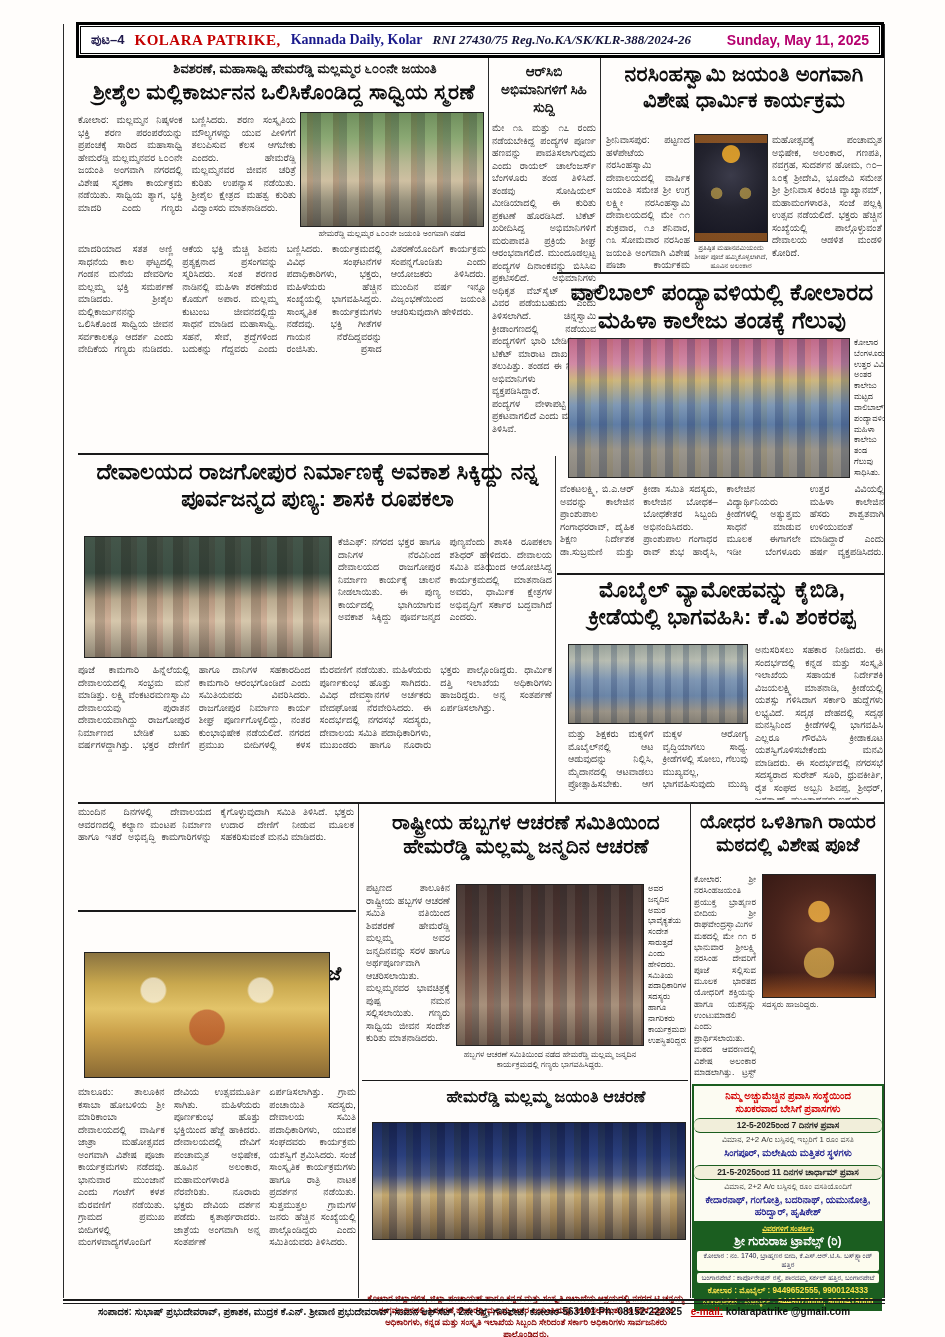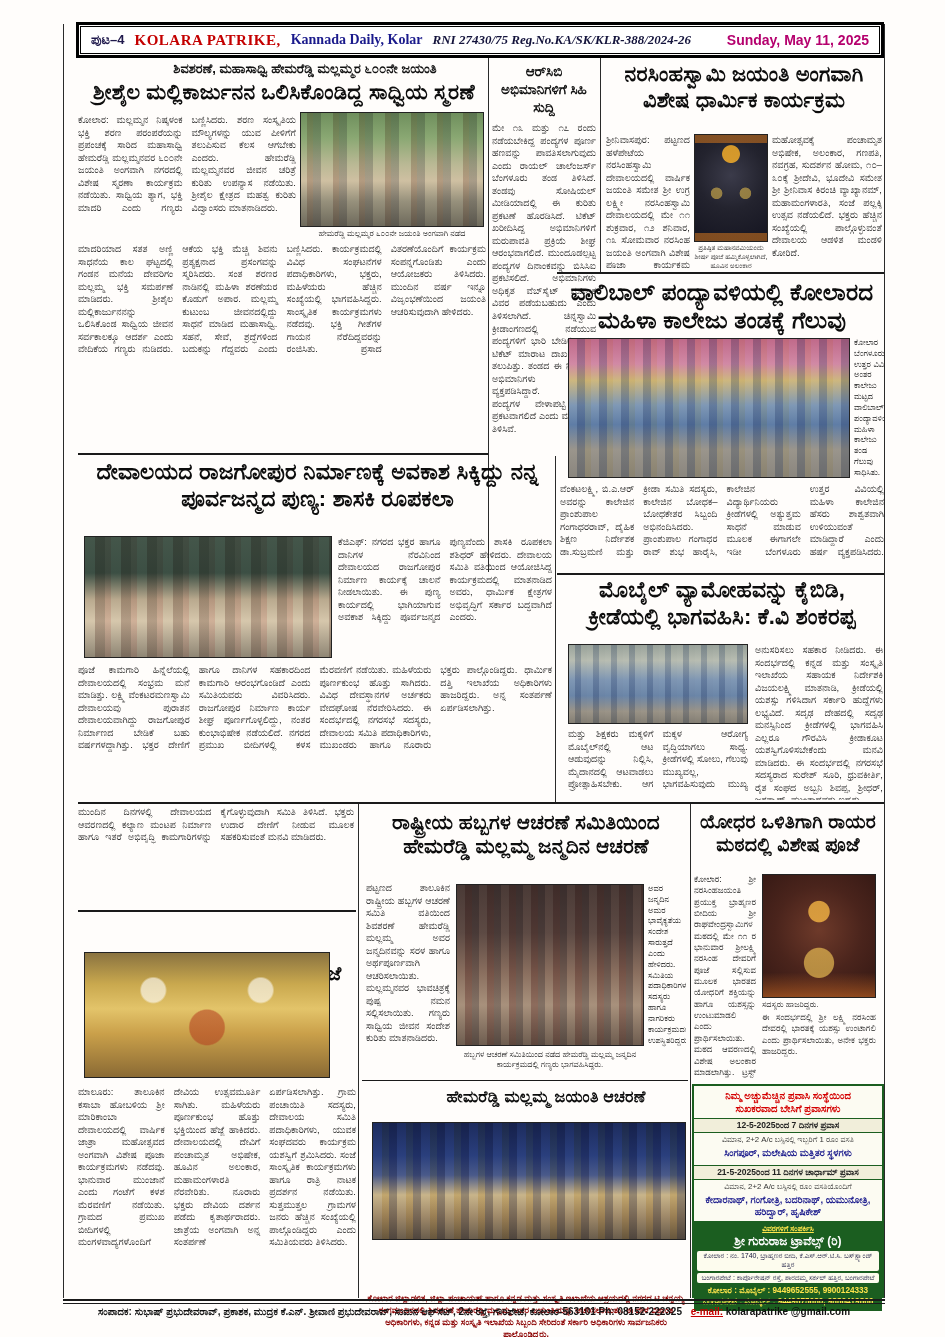--- a/index.html
+++ b/index.html
@@ -54,21 +54,21 @@
      radial-gradient(circle at 28% 30%,rgba(255,255,255,.6) 0 6%,transparent 7%),
      radial-gradient(circle at 72% 30%,rgba(255,255,255,.6) 0 6%,transparent 7%),
      radial-gradient(circle at 50% 60%,rgba(180,60,30,.55) 0 12%,transparent 13%);}
   .ph-stage{background:linear-gradient(180deg,#1d2c5e 0%,#2a3f7d 28%,#4a5a8a 45%,#c8b48a 62%,#a08a6a 80%,#6a5d4c 100%);}
   .ph-stage:after{content:"";display:block;height:100%;background:repeating-linear-gradient(90deg,rgba(255,255,255,.25) 0 9px,rgba(230,190,80,.3) 9px 16px,rgba(40,40,90,.3) 16px 24px);mix-blend-mode:multiply;}
   
   .rcb-title{font-weight:bold;text-align:center;font-size:13.5px;line-height:1.35;color:#111;}
   
   .ad{position:absolute;left:692px;top:1084px;width:192px;height:214px;border:2px solid #1b5e20;box-sizing:border-box;background:#fcfbf2;display:flex;flex-direction:column;}
   .ad-red{color:#d40000;font-weight:bold;text-align:center;font-size:10px;line-height:1.3;padding-top:3px;}
-  .ad-row{border-top:1px solid #1b5e20;border-bottom:1px solid #1b5e20;background:#f1eeda;text-align:center;font-size:8.5px;font-weight:bold;color:#222;margin-top:3px;padding:1px 0;}
+  .ad-row{border-top:1px solid #1b5e20;border-bottom:1px solid #1b5e20;background:#f1eeda;text-align:center;font-size:8.5px;font-weight:bold;color:#222;margin-top:3px;padding:1px 0;border-radius:6px;}
   .ad-sm{text-align:center;font-size:7.8px;color:#333;padding:2px 2px 0;}
   .ad-blue{color:#1a1a8c;font-weight:bold;text-align:center;font-size:9.5px;padding:2px 0 3px;}
   .ad-green{margin-top:auto;background:#1b5e20;color:#fff;text-align:center;padding:3px 3px 4px;}
   .ad-contact{color:#ffe54c;font-size:7.5px;font-weight:bold;text-decoration:underline;}
   .ad-name{color:#fff;font-weight:bold;font-size:12px;line-height:1.25;}
   .ad-addr{background:#fdfcee;color:#14143c;font-size:7px;border-radius:2px;margin:2px 0;padding:1px 2px;line-height:1.25;}
   .ad-phone{color:#ffe54c;font-weight:bold;font-size:8.2px;line-height:1.35;}
   
   .footer{position:absolute;left:63px;top:1306px;width:822px;text-align:center;font-size:10px;font-weight:bold;color:#111;}
   .footer .em{color:#c40000;text-decoration:underline;margin-left:6px;}
@@ -146,21 +146,20 @@
   <div class="hrule thin" style="left:362px;top:1080px;width:326px;"></div>
 
   <div class="abs hl" style="left:386px;top:1087px;width:320px;font-size:16px;">ಹೇಮರೆಡ್ಡಿ ಮಲ್ಲಮ್ಮ ಜಯಂತಿ ಆಚರಣೆ</div>
   <div class="photo ph-stage" style="left:372px;top:1122px;width:314px;height:118px;"></div>
   <div class="abs cap cap-red" style="left:364px;top:1245px;width:324px;height:52px;font-size:8.6px;line-height:1.4;">ಕೋಲಾರ ಜಿಲ್ಲಾಡಳಿತ, ಜಿಲ್ಲಾ ಪಂಚಾಯತ್ ಹಾಗೂ ಕನ್ನಡ ಮತ್ತು ಸಂಸ್ಕೃತಿ ಇಲಾಖೆಯ ಆಶ್ರಯದಲ್ಲಿ ನಗರದ ಟಿ.ಚನ್ನಯ್ಯ ರಂಗಮಂದಿರದಲ್ಲಿ ಶಿವಶರಣೆ ಹೇಮರೆಡ್ಡಿ ಮಲ್ಲಮ್ಮ ಅವರ ಜಯಂತಿಯನ್ನು ಆಚರಿಸಲಾಯಿತು. ಈ ವೇಳೆ ವಿಶ್ರಾಂತ ಅಧಿಕಾರಿಗಳು, ಕನ್ನಡ ಮತ್ತು ಸಂಸ್ಕೃತಿ ಇಲಾಖೆಯ ಸಿಬ್ಬಂದಿ ಸೇರಿದಂತೆ ಸರ್ಕಾರಿ ಅಧಿಕಾರಿಗಳು ಸಾರ್ವಜನಿಕರು ಪಾಲ್ಗೊಂಡಿದ್ದರು.</div>
 
   <div class="abs hl" style="left:694px;top:810px;width:188px;font-size:19px;">ಯೋಧರ ಒಳಿತಿಗಾಗಿ ರಾಯರ ಮಠದಲ್ಲಿ ವಿಶೇಷ ಪೂಜೆ</div>
   <div class="abs body" style="left:694px;top:874px;width:62px;height:206px;font-size:8.6px;">ಕೋಲಾರ: ಶ್ರೀ ನರಸಿಂಹಜಯಂತಿ ಪ್ರಯುಕ್ತ ಬ್ರಾಹ್ಮಣರ ಬೀದಿಯ ಶ್ರೀ ರಾಘವೇಂದ್ರಸ್ವಾಮಿಗಳ ಮಠದಲ್ಲಿ ಮೇ ೧೧ ರ ಭಾನುವಾರ ಶ್ರೀಲಕ್ಷ್ಮಿ ನರಸಿಂಹ ದೇವರಿಗೆ ಪೂಜೆ ಸಲ್ಲಿಸುವ ಮೂಲಕ ಭಾರತದ ಯೋಧರಿಗೆ ಶಕ್ತಿಯನ್ನು ಹಾಗೂ ಯಶಸ್ಸನ್ನು ಉಂಟುಮಾಡಲಿ ಎಂದು ಪ್ರಾರ್ಥಿಸಲಾಯಿತು. ಮಠದ ಆವರಣದಲ್ಲಿ ವಿಶೇಷ ಅಲಂಕಾರ ಮಾಡಲಾಗಿತ್ತು. ಟ್ರಸ್ಟ್ ಹಾಗೂ ರಾಜ್ ಕೋಲಾರ ಇವರ ನೇತೃತ್ವದಲ್ಲಿ ನಡೆದ ಪೂಜೆಯಲ್ಲಿ ಹಲವಾರು ಭಕ್ತರು, ದೇವಾಲಯ ಸಮಿತಿ ಸದಸ್ಯರು ಹಾಜರಿದ್ದರು.</div>
   <div class="photo ph-rayara" style="left:762px;top:874px;width:114px;height:124px;"></div>
   <div class="abs cap" style="left:762px;top:1000px;width:114px;height:10px;text-align:left;">ಸದಸ್ಯರು ಹಾಜರಿದ್ದರು.</div>
-  <div class="abs body" style="left:762px;top:1012px;width:114px;height:68px;font-size:8.6px;">ಈ ಸಂದರ್ಭದಲ್ಲಿ ಶ್ರೀ ಲಕ್ಷ್ಮಿ ನರಸಿಂಹ ದೇವರಲ್ಲಿ ಭಾರತಕ್ಕೆ ಯಶಸ್ಸು ಉಂಟಾಗಲಿ ಎಂದು ಪ್ರಾರ್ಥಿಸಲಾಯಿತು, ಅನೇಕ ಭಕ್ತರು ಹಾಜರಿದ್ದರು.</div>
 
   <div class="abs hl" style="left:80px;top:962px;width:276px;font-size:19px;">ಮಾರಿಕಾಂಬಾ ದೇಗುಲದಲ್ಲಿ ವಿಶೇಷ ಪೂಜೆ</div>
   <div class="photo ph-temple" style="left:84px;top:952px;width:246px;height:126px;"></div>
   <div class="abs body c3" style="left:78px;top:1086px;width:278px;height:210px;">ಮಾಲೂರು: ತಾಲೂಕಿನ ಕಸಾಬಾ ಹೋಬಳಿಯ ಶ್ರೀ ಮಾರಿಕಾಂಬಾ ದೇವಾಲಯದಲ್ಲಿ ವಾರ್ಷಿಕ ಜಾತ್ರಾ ಮಹೋತ್ಸವದ ಅಂಗವಾಗಿ ವಿಶೇಷ ಪೂಜಾ ಕಾರ್ಯಕ್ರಮಗಳು ನಡೆದವು. ಭಾನುವಾರ ಮುಂಜಾನೆ ಎಂದು ಗಂಟೆಗೆ ಕಳಶ ಮೆರವಣಿಗೆ ನಡೆಯಿತು. ಗ್ರಾಮದ ಪ್ರಮುಖ ಬೀದಿಗಳಲ್ಲಿ ಮಂಗಳವಾದ್ಯಗಳೊಂದಿಗೆ ದೇವಿಯ ಉತ್ಸವಮೂರ್ತಿ ಸಾಗಿತು. ಮಹಿಳೆಯರು ಪೂರ್ಣಕುಂಭ ಹೊತ್ತು ಭಕ್ತಿಯಿಂದ ಹೆಜ್ಜೆ ಹಾಕಿದರು. ದೇವಾಲಯದಲ್ಲಿ ದೇವಿಗೆ ಪಂಚಾಮೃತ ಅಭಿಷೇಕ, ಹೂವಿನ ಅಲಂಕಾರ, ಮಹಾಮಂಗಳಾರತಿ ನೆರವೇರಿತು. ನೂರಾರು ಭಕ್ತರು ದೇವಿಯ ದರ್ಶನ ಪಡೆದು ಕೃತಾರ್ಥರಾದರು. ಜಾತ್ರೆಯ ಅಂಗವಾಗಿ ಅನ್ನ ಸಂತರ್ಪಣೆ ಏರ್ಪಡಿಸಲಾಗಿತ್ತು. ಗ್ರಾಮ ಪಂಚಾಯಿತಿ ಸದಸ್ಯರು, ದೇವಾಲಯ ಸಮಿತಿ ಪದಾಧಿಕಾರಿಗಳು, ಯುವಕ ಸಂಘದವರು ಕಾರ್ಯಕ್ರಮ ಯಶಸ್ವಿಗೆ ಶ್ರಮಿಸಿದರು. ಸಂಜೆ ಸಾಂಸ್ಕೃತಿಕ ಕಾರ್ಯಕ್ರಮಗಳು ಹಾಗೂ ರಾತ್ರಿ ನಾಟಕ ಪ್ರದರ್ಶನ ನಡೆಯಿತು. ಸುತ್ತಮುತ್ತಲ ಗ್ರಾಮಗಳ ಜನರು ಹೆಚ್ಚಿನ ಸಂಖ್ಯೆಯಲ್ಲಿ ಪಾಲ್ಗೊಂಡಿದ್ದರು ಎಂದು ಸಮಿತಿಯವರು ತಿಳಿಸಿದರು.</div>
 
   <div class="ad">
     <div class="ad-red">ನಿಮ್ಮ ಅಚ್ಚುಮೆಚ್ಚಿನ ಪ್ರವಾಸಿ ಸಂಸ್ಥೆಯಿಂದ</div>
     <div class="ad-red" style="padding-top:0;">ಸುಖಕರವಾದ ಬೇಸಿಗೆ ಪ್ರವಾಸಗಳು</div>
     <div class="ad-row">12-5-2025ರಿಂದ 7 ದಿನಗಳ ಪ್ರವಾಸ</div>
     <div class="ad-sm">ವಿಮಾನ, 2+2 A/c ಬಸ್ಸಿನಲ್ಲಿ ಇಬ್ಬರಿಗೆ 1 ರೂಂ ವಸತಿ</div>

